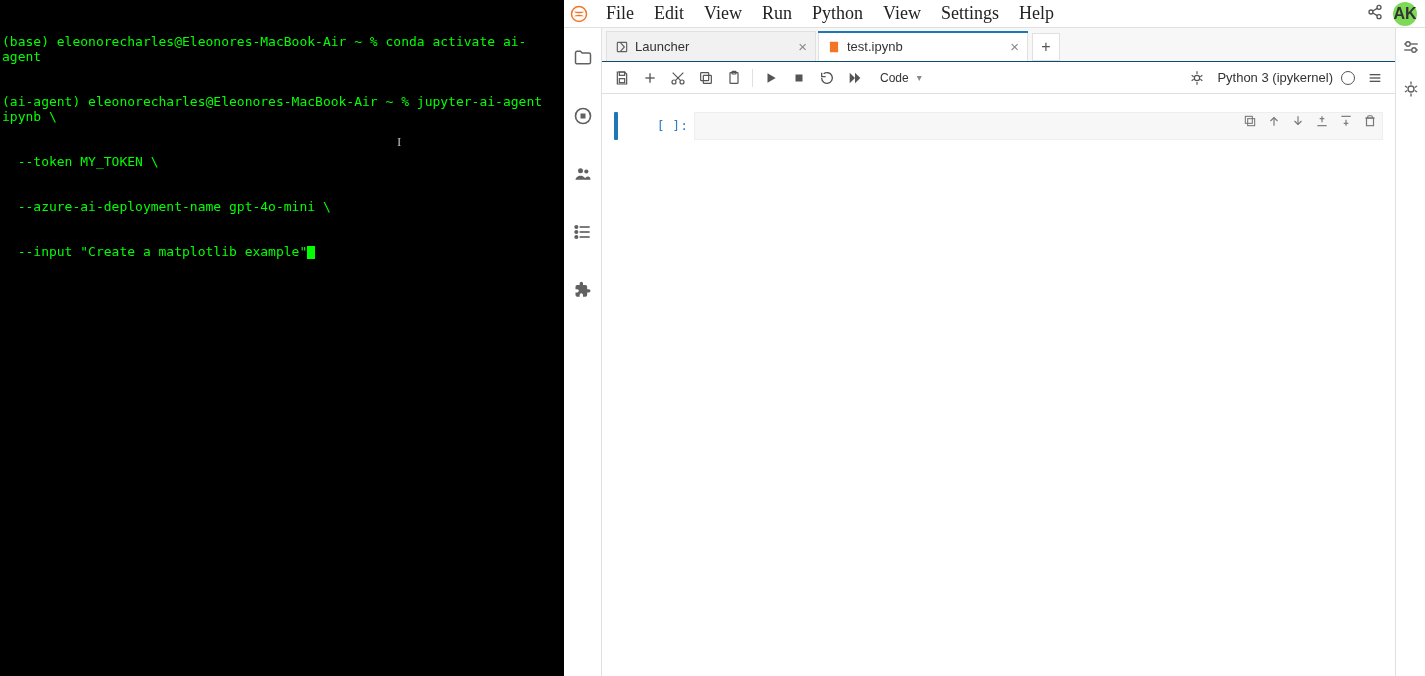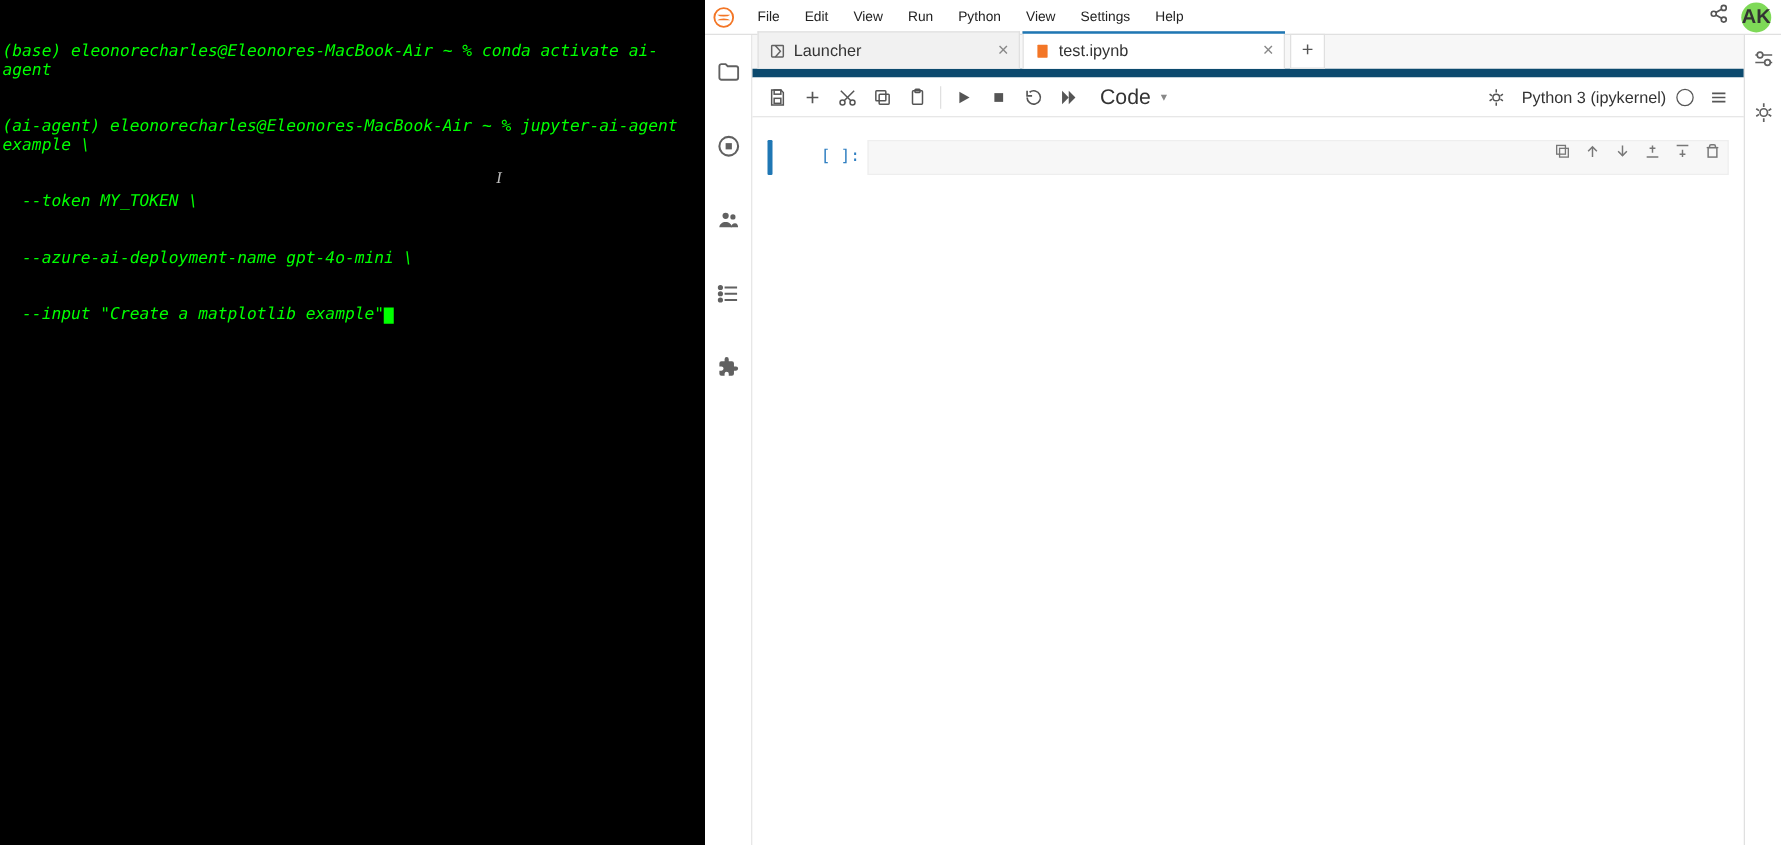--- a/index.html
+++ b/index.html
@@ -1,51 +1,51 @@
 <!DOCTYPE html>
 <html><head>
 <meta charset="utf-8">
 <style>
   * { margin: 0; padding: 0; box-sizing: border-box; }
   html, body { width: 1425px; height: 676px; font-family: -apple-system, BlinkMacSystemFont, "Segoe UI", Helvetica, Arial, sans-serif; overflow: hidden; }
   .root { display: flex; width: 100%; height: 100%; }
 
   
-  .terminal { width: 564px; height: 100%; background: #000; color: #0f0; font-family: "Menlo", "Consolas", monospace; font-size: 13px; line-height: 15px; padding: 4px 2px; white-space: pre; position: relative; font-style: italic; }
+  .terminal { width: 564px; height: 100%; background: #000; color: #0f0; font-family: "Menlo", "Consolas", monospace; font-size: 13px; line-height: 15px; padding: 4px 2px; white-space: pre; position: relative; }
   .terminal .line { white-space: pre-wrap; }
   .term-cursor { display:inline-block; width:8px; height:13px; background:#0f0; vertical-align:text-bottom; }
   .text-cursor { position: absolute; left: 397px; top: 134px; font-family: serif; color:#bbb; pointer-events:none; }
 
   
   .jupyter { flex: 1; height: 100%; display: flex; flex-direction: column; background: #fff; }
   .menubar { height: 28px; display: flex; align-items: center; border-bottom: 1px solid #e0e0e0; padding-left: 4px; }
   .jp-logo { width: 22px; height: 22px; display:flex; align-items:center; justify-content:center; margin-right:6px; }
   .jp-logo svg { width:18px; height:18px; }
-  .menu-item { padding: 4px 10px; font-size: 11px; color: #222; cursor: pointer; }
+  .menu-item { padding: 4px 10px; font-size: 18px; color: #222; cursor: pointer; font-family: Liberation Serif, serif; }
   .menubar-right { margin-left:auto; display:flex; align-items:center; gap:10px; padding-right:8px; }
   .share-icon { color:#555; }
   .avatar { width:24px; height:24px; border-radius:50%; background:#7ed957; color:#333; font-size:16px; font-weight:bold; display:flex; align-items:center; justify-content:center; }
 
   .jp-body { flex:1; display:flex; }
   .left-pane { width:38px; background:#fff; border-right:1px solid #e0e0e0; display:flex; flex-direction:column; align-items:center; padding-top:20px; gap:34px; }
   .left-pane .side-icon { color:#616161; cursor:pointer; }
 
   .main-area { flex:1; display:flex; flex-direction:column; }
-  .tabbar { height:34px; display:flex; align-items:flex-end; border-bottom:7px solid #0c4a6e; padding-left:4px; padding-top:2px; background:#f7f7f7; }
+  .tabbar { height:34px; display:flex; align-items:flex-end; border-bottom:1px solid #0c4a6e; padding-left:4px; padding-top:2px; background:#f7f7f7; }
   .tab { height:30px; min-width:210px; border:1px solid #e0e0e0; border-bottom:none; background:#fff; display:flex; align-items:center; padding:0 8px; gap:6px; font-size:13px; color:#333; margin-right:2px; position:relative; cursor:pointer; }
   .tab.inactive { background:#f1f1f1; }
   .tab.active::before { content:""; position:absolute; top:-1px; left:-1px; right:-1px; height:2px; background:#1f77b4; }
   .tab .close { margin-left:auto; color:#888; font-size:15px; cursor:pointer; }
   .tab-icon { display:flex; align-items:center; }
   .tab-add { width:28px; height:28px; border:1px solid #e0e0e0; background:#fff; display:flex; align-items:center; justify-content:center; margin-left:2px; cursor:pointer; color:#555; font-size:16px; }
 
   .toolbar { height:32px; border-bottom:1px solid #e0e0e0; display:flex; align-items:center; padding:0 8px; gap:4px; background:#fff; }
   .tb-btn { width:24px; height:24px; display:flex; align-items:center; justify-content:center; color:#555; cursor:pointer; }
   .tb-sep { width:1px; height:18px; background:#e0e0e0; margin:0 2px; }
-  .cell-type-select { border:none; font-size:17px; color:#333; padding:2px 4px; outline:none; background:transparent; }
+  .cell-type-select { border:none; font-size:12px; color:#333; padding:2px 4px; outline:none; background:transparent; }
   .cell-type-wrap { display:flex; align-items:center; gap:4px; border:1px solid transparent; padding:0 4px; cursor:pointer;}
   .chev { color:#888; font-size:10px; }
   .toolbar-right { margin-left:auto; display:flex; align-items:center; gap:8px; }
   .kernel-name { font-size:13px; color:#333; }
   .kernel-status { width:14px; height:14px; border:1.5px solid #555; border-radius:50%; }
 
   .notebook { flex:1; padding:18px 12px; background:#fff; overflow:auto; }
   .cell { display:flex; align-items:flex-start; gap:6px; position:relative; }
   .cell-bar { width:4px; align-self:stretch; background:#1f77b4; border-radius:1px; margin-right:8px; }
   .prompt { font-family: "Menlo","Consolas",monospace; font-size:13px; color:#307fc1; min-width:56px; text-align:right; padding-top:6px; white-space:pre; }
@@ -55,21 +55,21 @@
 
   .right-pane { width:30px; border-left:1px solid #e0e0e0; display:flex; flex-direction:column; align-items:center; padding-top:10px; gap:20px; color:#616161; }
 </style>
 </head>
 <body>
 
 <div class="root">
 
   <div class="terminal">
     <div class="line">(base) eleonorecharles@Eleonores-MacBook-Air ~ % conda activate ai-agent</div>
-    <div class="line">(ai-agent) eleonorecharles@Eleonores-MacBook-Air ~ % jupyter-ai-agent example \</div>
+    <div class="line">(ai-agent) eleonorecharles@Eleonores-MacBook-Air ~ % jupyter-ai-agent ipynb \</div>
     <div class="line">  --token MY_TOKEN \</div>
     <div class="line">  --azure-ai-deployment-name gpt-4o-mini \</div>
     <div class="line"><span>  --input "Create a matplotlib example"</span><span class="term-cursor"></span></div>
     <div class="text-cursor">I</div>
   </div>
 
   <div class="jupyter">
 
     <div class="menubar">
       <div class="jp-logo">

